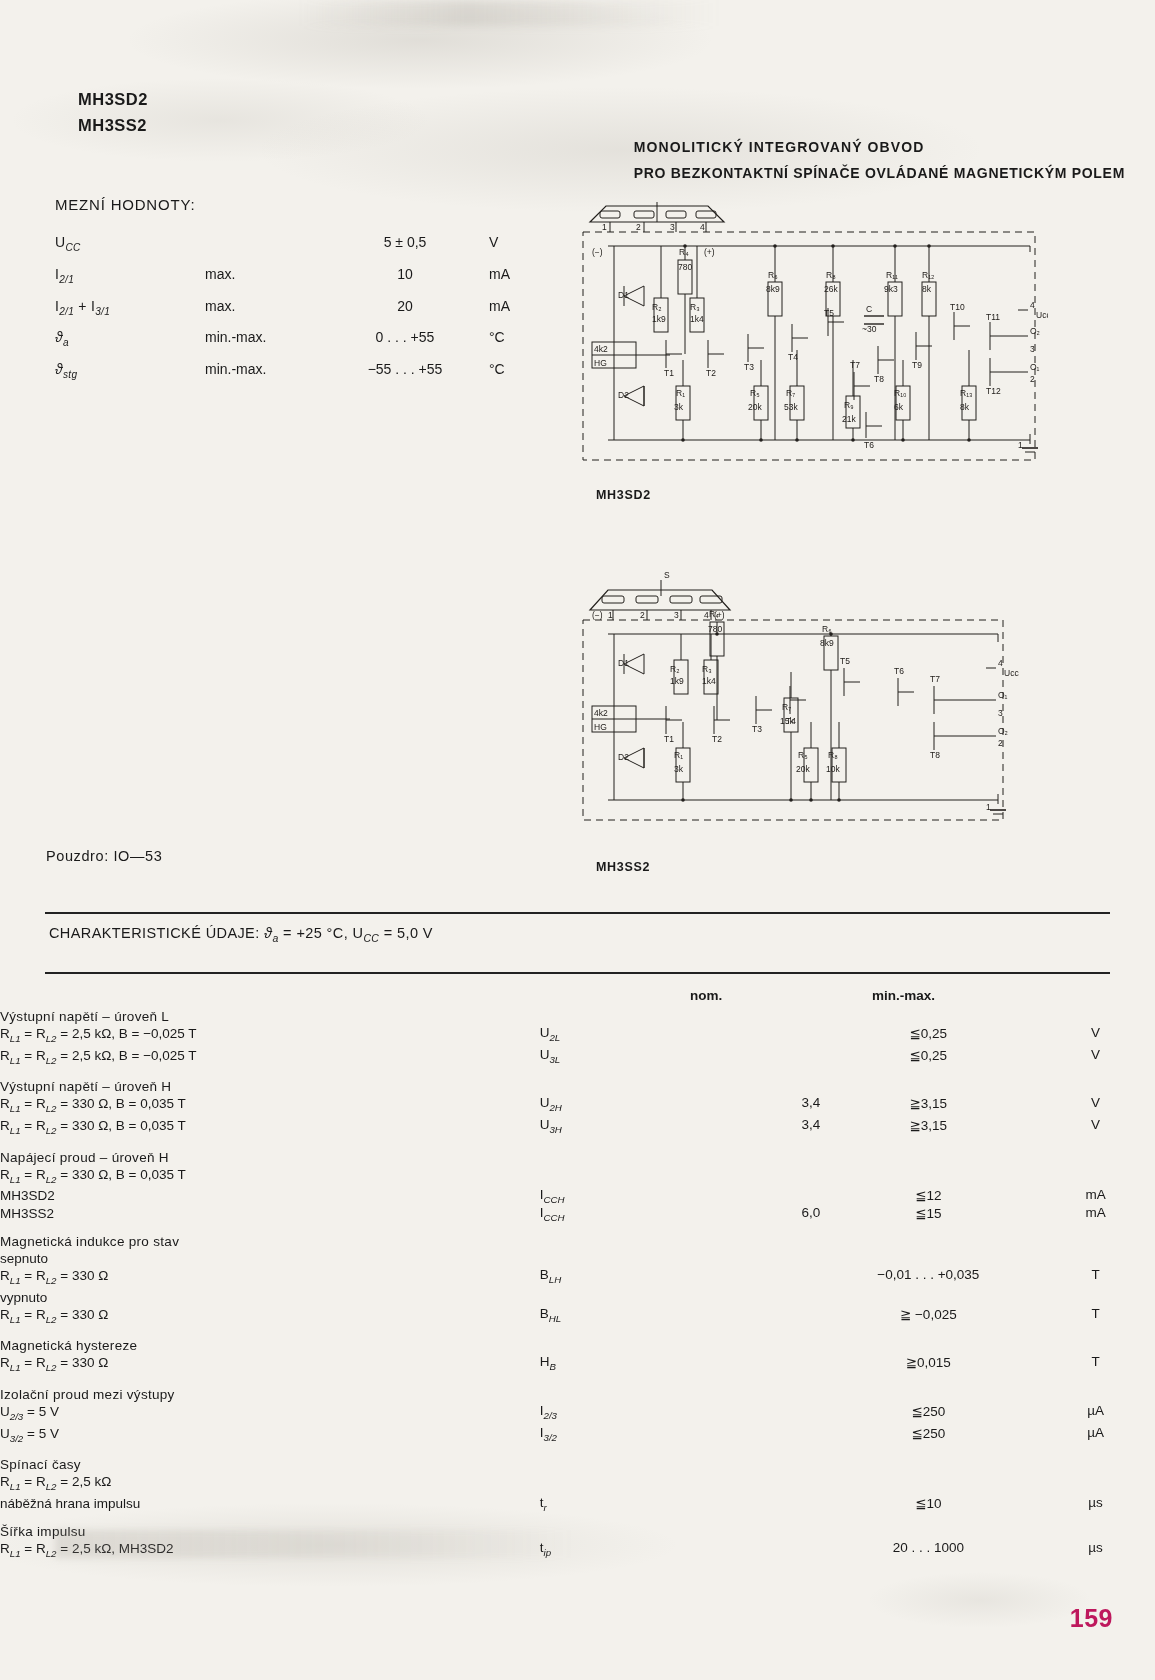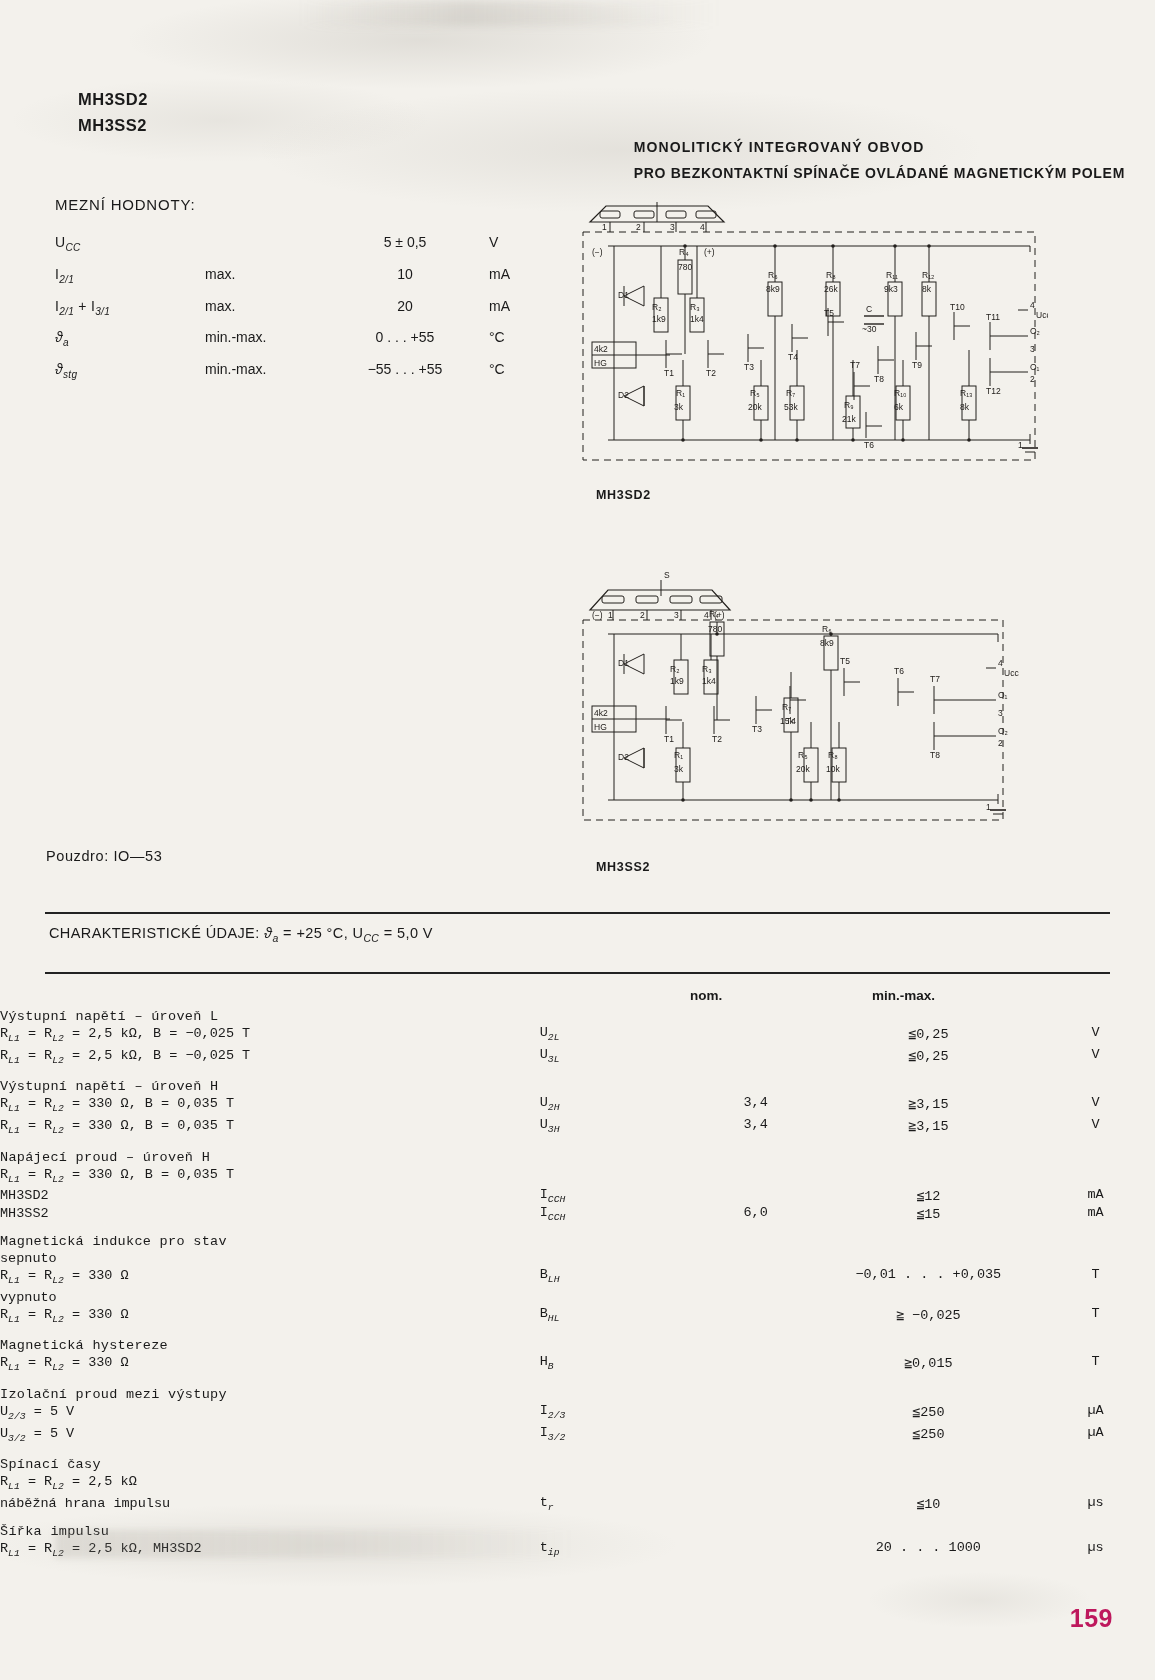--- a/index.html
+++ b/index.html
@@ -119,27 +119,26 @@
   }
   .char-head.nom { left: 690px; }
   .char-head.mm { left: 872px; }
 
   .chart {
     position: absolute;
     left: 0;
     top: 1008px;
     width: 1155px;
     font-size: 13.5px;
-    font-family: Liberation Mono, monospace;
   }
   .chart table { border-collapse: collapse; width: 100%; }
   .chart td { vertical-align: top; padding: 0; }
   .c-desc { padding-left: 55px; width: 500px; line-height: 17px; }
   .c-sym  { width: 140px; }
-  .c-nom  { width: 120px; text-align: center; }
+  .c-nom  { width: 120px; text-align: right; }
   .c-mm   { width: 200px; text-align: center; }
   .c-unit { width: 110px; text-align: center; }
   .grp { height: 10px; }
   .ind1 { padding-left: 20px; }
   .ind2 { padding-left: 32px; }
   .lbl { letter-spacing: .3px; }
 
   .pageno {
     position: absolute;
     right: 42px;

